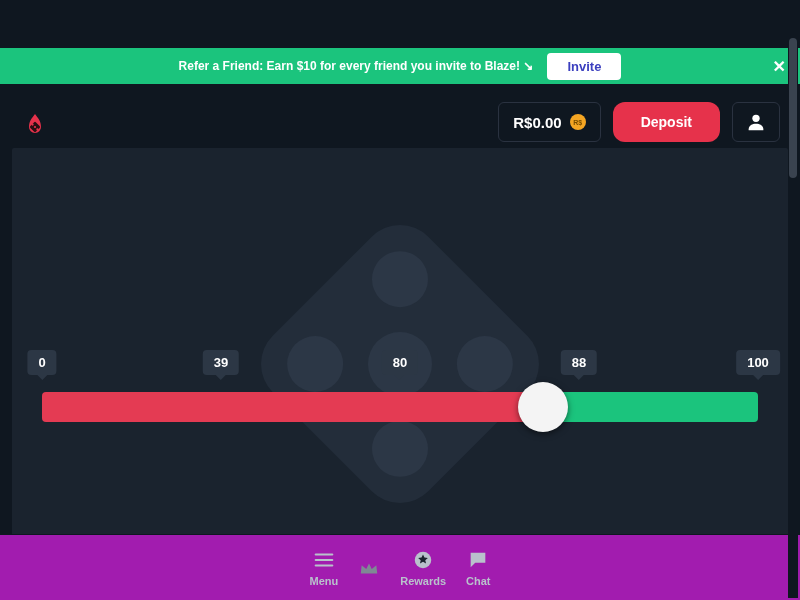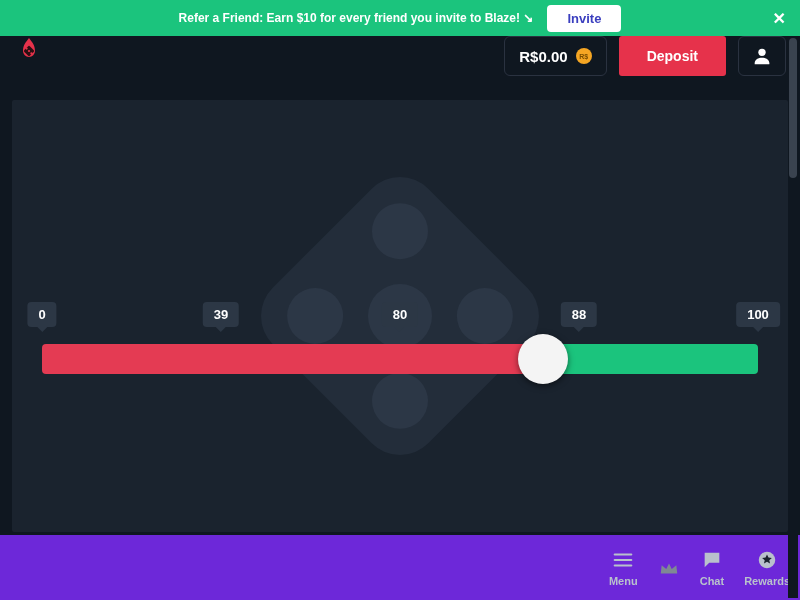--- a/index.html
+++ b/index.html
@@ -6,48 +6,49 @@
   html, body { width: 800px; height: 600px; overflow: hidden; font-family: Arial, Helvetica, sans-serif; background: #0f1720; }
   
   .referral-bar {
     height: 36px;
     background: #1bc47d;
     display: flex;
     align-items: center;
     justify-content: center;
     gap: 14px;
     position: relative;
+    margin-top: 48px;
   }
   .referral-bar .text { color: #fff; font-size: 12px; font-weight: 700; }
   .referral-bar .invite-btn {
     background: #fff; color: #3b3fbf; border: none; border-radius: 4px;
     padding: 6px 20px; font-size: 13px; font-weight: 700; cursor: pointer;
   }
   .referral-bar .close {
     position: absolute; right: 14px; top: 50%; transform: translateY(-50%);
     color: #fff; font-size: 16px; cursor: pointer; font-weight: 700;
   }
 
   .top-bar {
     height: 58px;
     background: #0f1720;
     display: flex;
-    align-items: flex-start;
-    padding: 0 14px;
+    align-items: flex-end;
+    padding: 0 20px;
     gap: 12px;
   }
   .logo { width: 30px; height: 30px; margin-right: auto; }
   .balance-box {
     border: 1px solid #2a3240; border-radius: 6px;
     height: 40px; padding: 0 14px; display: flex; align-items: center; gap: 8px;
   }
   .balance-box .amount { color: #fff; font-weight: 700; font-size: 15px; }
   .balance-box .coin { width: 16px; height: 16px; border-radius: 50%; background: #f5a623; display: flex; align-items: center; justify-content: center; font-size: 7px; color: #7a4e00; font-weight: 700; }
   .deposit-btn {
-    background: #e6324b; color: #fff; border: none; border-radius: 3px;
+    background: #e6324b; color: #fff; border: none; border-radius: 12px;
     height: 40px; padding: 0 28px; font-weight: 700; font-size: 14px; cursor: pointer;
   }
   .profile-btn {
     border: 1px solid #2a3240; border-radius: 6px; background: transparent;
     height: 40px; width: 48px; display: flex; align-items: center; justify-content: center; cursor: pointer;
   }
 
   .game-area {
     margin: 6px 12px 0 12px;
     height: 432px;
@@ -89,22 +90,22 @@
   .track .green { position: absolute; right: 0; top: 0; bottom: 0; background: #1bc47d; border-radius: 0 4px 4px 0; }
   .handle {
     position: absolute; top: 50%; transform: translate(-50%, -50%);
     width: 50px; height: 50px; border-radius: 50%; background: #f4f4f4;
     box-shadow: 0 2px 6px rgba(0,0,0,.5);
     cursor: grab;
   }
 
   .bottom-nav {
     position: absolute; bottom: 0; left: 0; right: 0;
-    height: 66px; background: #6d28d9;
-    display: flex; align-items: center; justify-content: flex-end;
+    height: 66px; background: #a21caf;
+    display: flex; align-items: center; justify-content: center;
     border-top: 1px solid #0f1720;
   }
   .nav-item {
     display: flex; flex-direction: column; align-items: center; gap: 4px;
     color: #b9c1cc; font-size: 11px; font-weight: 600; cursor: pointer;
     padding: 6px 10px;
   }
   .nav-item.center { color: #7f8894; }
   .nav-icon { width: 22px; height: 22px; display: flex; align-items: center; justify-content: center; }
 
@@ -185,31 +186,31 @@
   <div class="nav-item center">
     <span class="nav-icon">
       <svg viewBox="0 0 24 24" width="24" height="24">
           <path d="M3 18h18l-1-9-5 4-3-6-3 6-5-4z" fill="#7f8894"></path>
         </svg>
     </span>
   </div>
   <div class="nav-item">
     <span class="nav-icon">
       <svg viewBox="0 0 24 24" width="22" height="22">
-          <path d="M4 4h16v11H9l-5 5z" fill="#b9c1cc"></path>
-        </svg>
-    </span>
-    <span>Chat</span>
-  </div>
-  <div class="nav-item">
-    <span class="nav-icon">
-      <svg viewBox="0 0 24 24" width="22" height="22">
           <circle cx="12" cy="12" r="9" fill="#b9c1cc"></circle>
           <path d="M12 6l1.6 3.4 3.7.4-2.8 2.5.8 3.6L12 14l-3.3 1.9.8-3.6L6.7 9.8l3.7-.4z" fill="#1a232e"></path>
         </svg>
     </span>
     <span>Rewards</span>
   </div>
+  <div class="nav-item">
+    <span class="nav-icon">
+      <svg viewBox="0 0 24 24" width="22" height="22">
+          <path d="M4 4h16v11H9l-5 5z" fill="#b9c1cc"></path>
+        </svg>
+    </span>
+    <span>Chat</span>
+  </div>
 </div>
 
 <div class="scrollbar">
   <div class="thumb"></div>
 </div>
 
 </body></html>

